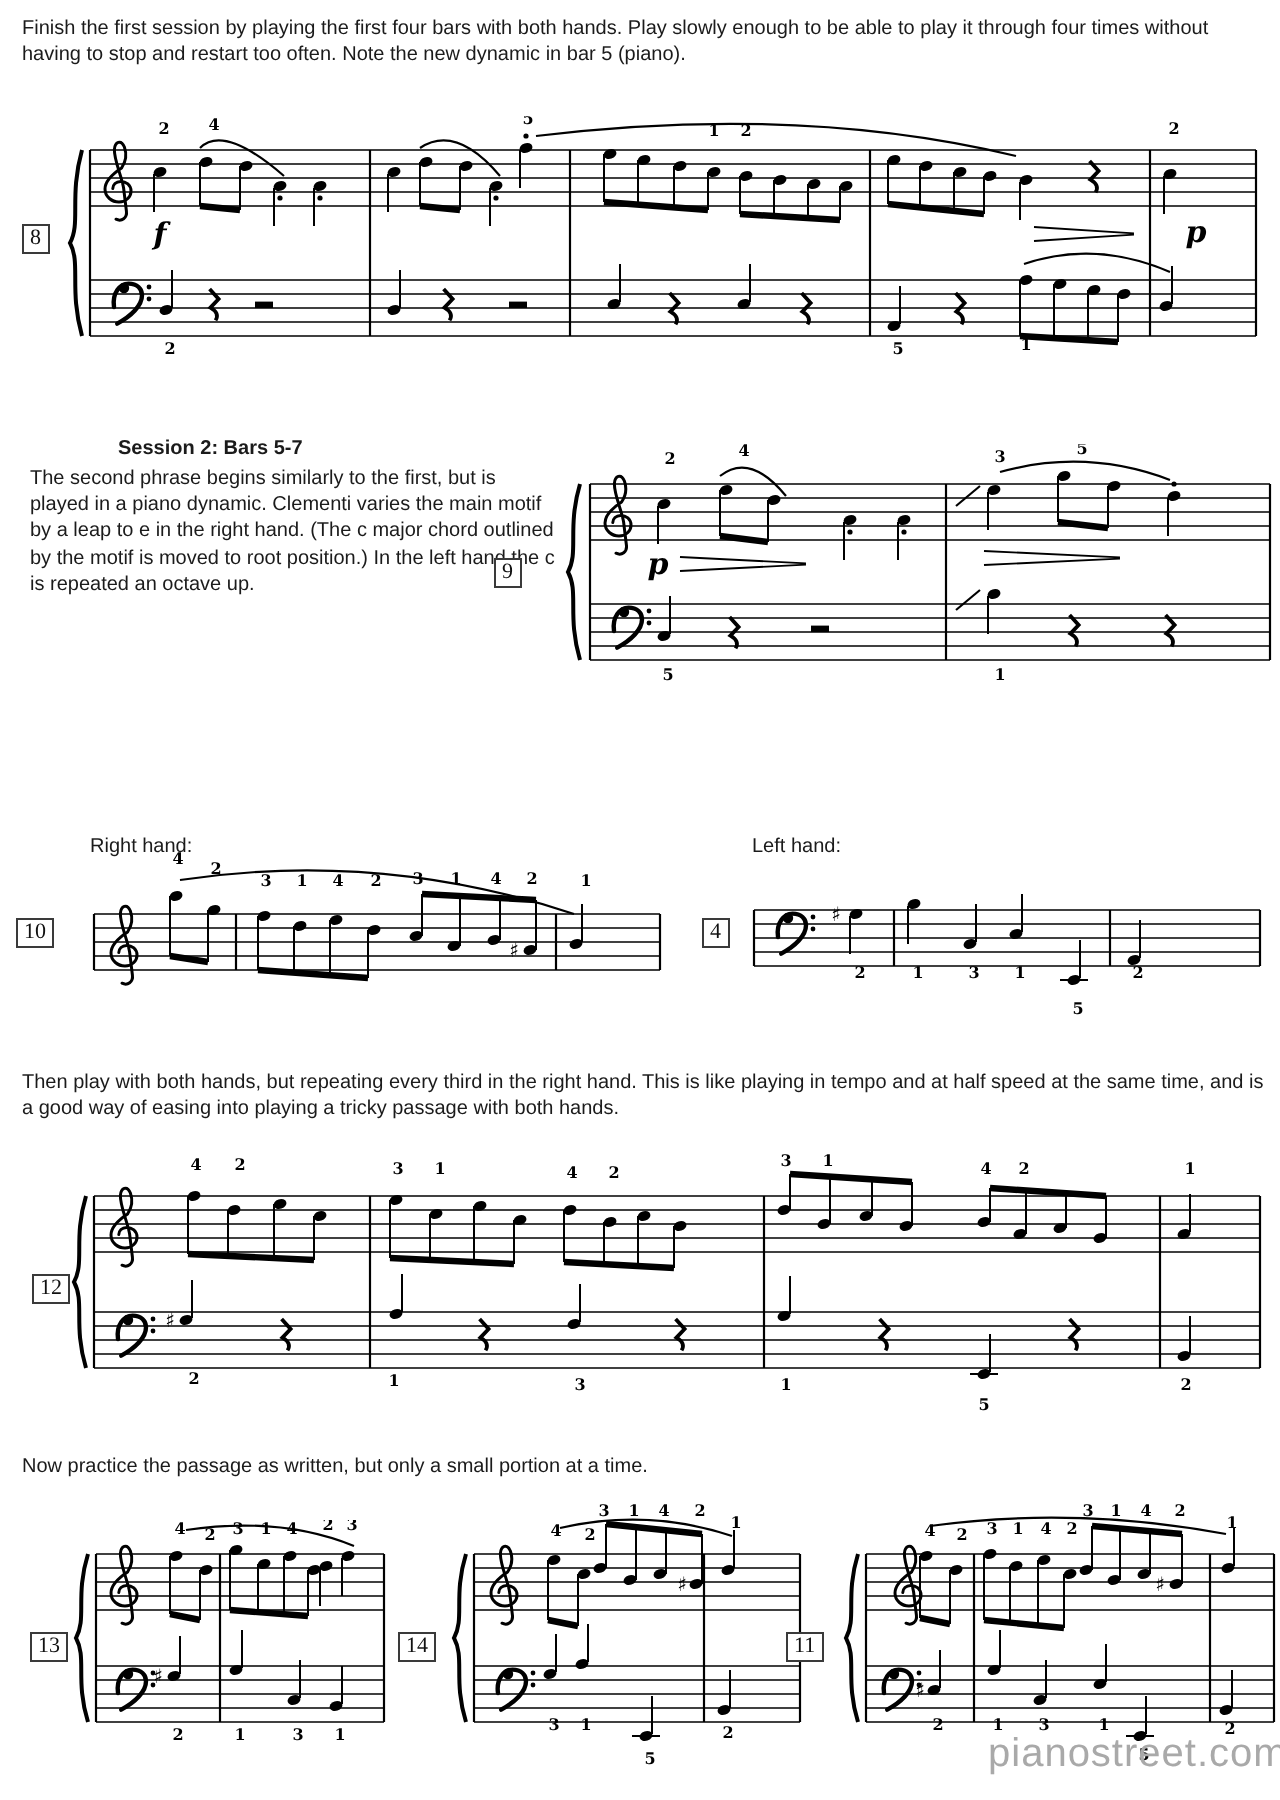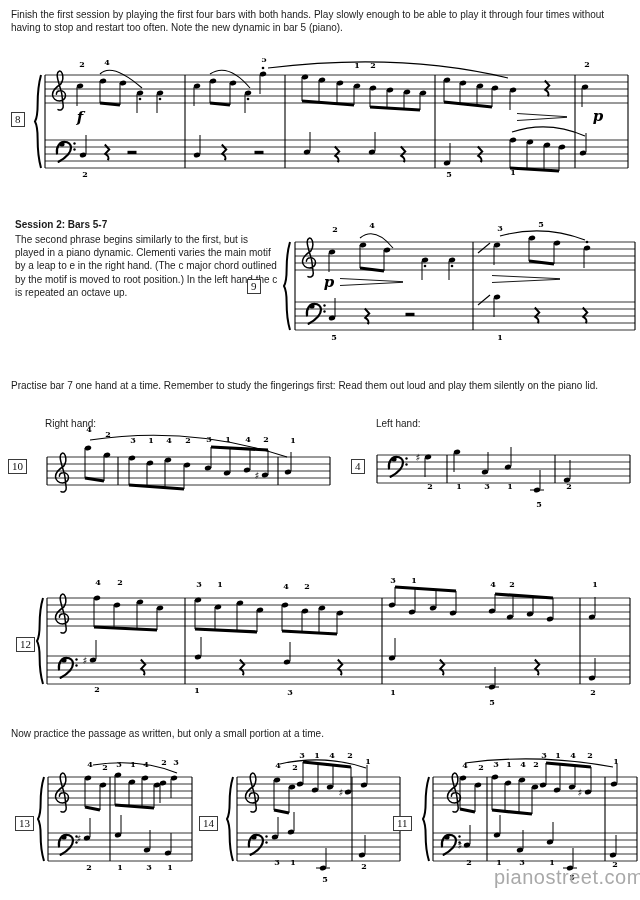--- a/index.html
+++ b/index.html
@@ -1,19 +1,19 @@
 <!DOCTYPE html>
 <html><head>
 <meta charset="utf-8">
 <style>
   html,body{margin:0;padding:0;background:#fff;}
   .page{position:relative;width:640px;height:900px;background:#ffffff;overflow:hidden;
         font-family:"Liberation Sans",sans-serif;color:#1b1b1b;}
   .para{position:absolute;font-size:10px;line-height:1.32;}
-  .bold{font-weight:bold;}
+  .bold{font-weight:bold;margin-left:44px;}
   .ital{}
   .syslabel{position:absolute;border:1px solid #3a3a3a;background:#fff;
             font-family:"Liberation Serif",serif;font-size:11px;line-height:13px;
             padding:0 3px;color:#111;}
   .system{position:absolute;}
   .watermark{position:absolute;left:494px;top:866px;color:#a9a9a9;font-size:20px;
              letter-spacing:0.5px;font-family:"Liberation Sans",sans-serif;}
   svg text.fg{font-family:"DejaVu Serif",serif;font-size:8px;font-weight:bold;fill:#000;}
   svg text.dyn{font-family:"DejaVu Serif",serif;font-size:15px;font-style:italic;font-weight:bold;fill:#000;}
   svg text.sh{font-family:"DejaVu Sans",sans-serif;font-size:10px;fill:#000;}
@@ -219,21 +219,20 @@
       <text x="60" y="10" class="fg" text-anchor="middle">2</text>
       <text x="97" y="6" class="fg" text-anchor="middle">4</text>
       <text x="225" y="9" class="fg" text-anchor="middle">3</text>
       <text x="266" y="5" class="fg" text-anchor="middle">5</text>
       <text x="59" y="118" class="fg" text-anchor="middle">5</text>
       <text x="225" y="118" class="fg" text-anchor="middle">1</text>
       <text x="54" y="65" class="dyn" text-anchor="middle">p</text>
     </svg>
   <div class="syslabel" style="left:247px;top:279px">9</div>
 
-  <div class="para" style="left:11px;top:379px;width:624px">Practise bar 7 one hand at a time. Remember to study the fingerings first: Read them out loud and play them silently on the piano lid.</div>
 
   <div class="para ital" style="left:45px;top:417px">Right hand:</div>
   <div class="para ital" style="left:376px;top:417px">Left hand:</div>
 
   <svg class="system" style="left:0;top:425px;width:358px;height:100px" viewBox="0 0 358 100">
       <line x1="47" y1="32" x2="330" y2="32" stroke="#000" stroke-width="0.8"></line>
       <line x1="47" y1="39" x2="330" y2="39" stroke="#000" stroke-width="0.8"></line>
       <line x1="47" y1="46" x2="330" y2="46" stroke="#000" stroke-width="0.8"></line>
       <line x1="47" y1="53" x2="330" y2="53" stroke="#000" stroke-width="0.8"></line>
       <line x1="47" y1="60" x2="330" y2="60" stroke="#000" stroke-width="0.8"></line>
@@ -313,20 +312,21 @@
       <line x1="180" y1="65" x2="194" y2="65" stroke="#000" stroke-width="1"></line>
       <text x="80" y="64" class="fg" text-anchor="middle">2</text>
       <text x="109" y="64" class="fg" text-anchor="middle">1</text>
       <text x="137" y="64" class="fg" text-anchor="middle">3</text>
       <text x="160" y="64" class="fg" text-anchor="middle">1</text>
       <text x="189" y="82" class="fg" text-anchor="middle">5</text>
       <text x="219" y="64" class="fg" text-anchor="middle">2</text>
     </svg>
   <div class="syslabel" style="left:351px;top:459px">4</div>
 
+  <div class="para" style="left:11px;top:535px;width:624px">Then play with both hands, but repeating every third in the right hand. This is like playing in tempo and at half speed at the same time, and is a good way of easing into playing a tricky passage with both hands.</div>
 
   <svg class="system" style="left:0;top:575px;width:640px;height:140px" viewBox="0 0 640 140">
       <line x1="47" y1="23" x2="630" y2="23" stroke="#000" stroke-width="0.8"></line>
       <line x1="47" y1="30" x2="630" y2="30" stroke="#000" stroke-width="0.8"></line>
       <line x1="47" y1="37" x2="630" y2="37" stroke="#000" stroke-width="0.8"></line>
       <line x1="47" y1="44" x2="630" y2="44" stroke="#000" stroke-width="0.8"></line>
       <line x1="47" y1="51" x2="630" y2="51" stroke="#000" stroke-width="0.8"></line>
       <line x1="47" y1="81" x2="630" y2="81" stroke="#000" stroke-width="0.8"></line>
       <line x1="47" y1="88" x2="630" y2="88" stroke="#000" stroke-width="0.8"></line>
       <line x1="47" y1="95" x2="630" y2="95" stroke="#000" stroke-width="0.8"></line>

